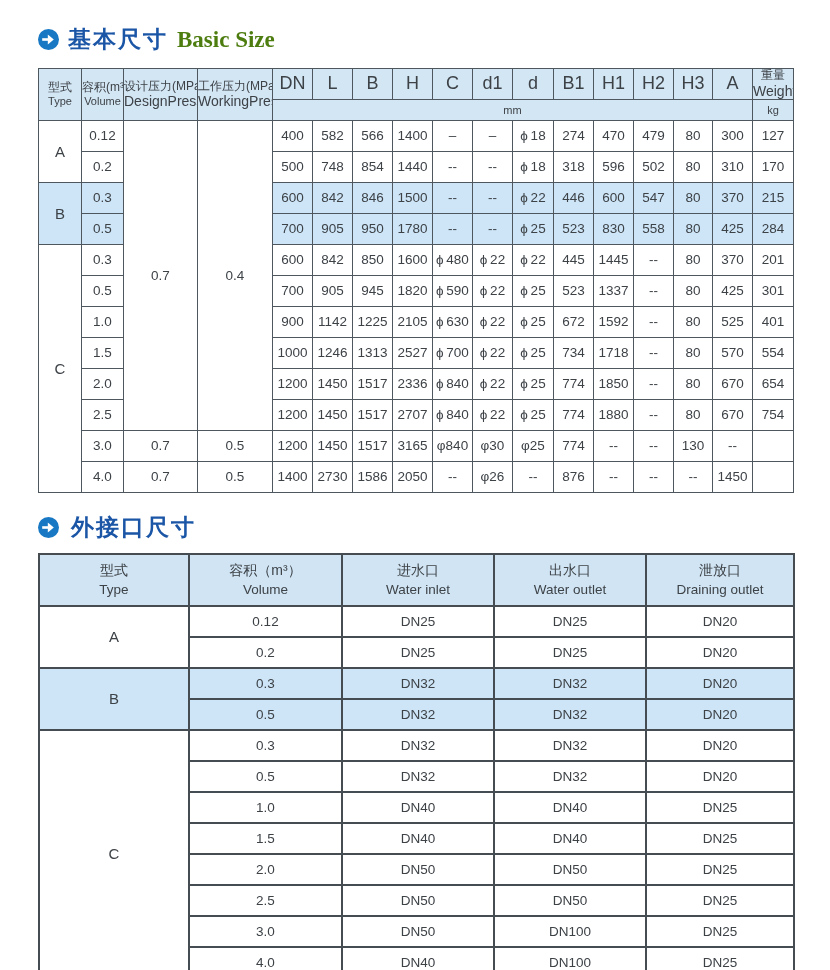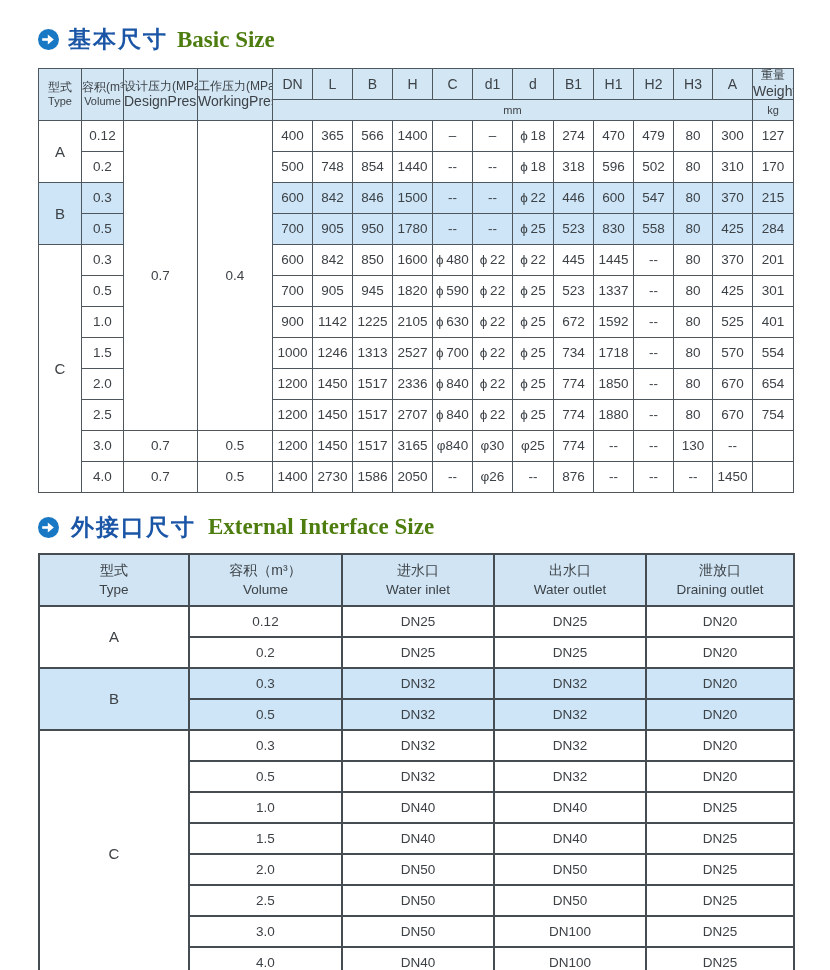--- a/index.html
+++ b/index.html
@@ -14,21 +14,21 @@
   table{border-collapse:collapse;table-layout:fixed;width:755px;}
   th,td{text-align:center;vertical-align:middle;padding:0;overflow:hidden;white-space:nowrap;}
   
   #t1 th,#t1 td{border:1px solid #4e565e;}
   #t1 thead th{background:#d3e6f4;font-weight:normal;}
   #t1 thead tr.r1{height:24px;}
   #t1 thead tr.r2{height:21px;}
   #t1 tbody tr{height:31px;font-size:13.5px;}
   .hz{display:block;font-size:12px;line-height:1.15;}
   .he{display:block;font-size:14px;line-height:1.15;}
-  .dim{font-size:14px;}
+  .dim{font-size:18px;}
   .unit{font-size:11px;}
   #t1 tr.shade td,#t2 tr.shade td{background:#cde5f7;}
   td.tcell{font-size:15px;}
   
   #t2 th,#t2 td{border:2px solid #454c52;}
   #t2 thead tr{height:52px;}
   #t2 thead th{background:#d0e4f3;font-weight:normal;}
   .hz2{display:block;font-size:14px;line-height:1.5;}
   .he2{display:block;font-size:13.5px;line-height:1.35;}
   #t2 tbody tr{height:31px;font-size:13.5px;}
@@ -108,21 +108,21 @@
         <th class="unit">kg</th>
       </tr>
     </thead>
     <tbody>
         <tr>
           <td rowspan="2" class="tcell">A</td>
           <td>0.12</td>
           <td rowspan="10">0.7</td>
           <td rowspan="10">0.4</td>
           <td>400</td>
-          <td>365</td>
+          <td>582</td>
           <td>566</td>
           <td>1400</td>
           <td>–</td>
           <td>–</td>
           <td>ϕ 18</td>
           <td>274</td>
           <td>470</td>
           <td>479</td>
           <td>80</td>
           <td>300</td>
@@ -313,21 +313,20 @@
       </tbody>
   </table>
 
   <div class="sec-title second">
     <svg class="icon" width="21" height="21" viewBox="0 0 21 21">
       <circle cx="10.5" cy="10.5" r="10.5" fill="#1878c4"></circle>
       <rect x="4.2" y="9.2" width="8" height="2.6" fill="#ffffff"></rect>
       <path d="M9.8 5.4 L15.8 10.5 L9.8 15.6 Z" fill="#ffffff"></path>
     </svg>
     <span class="zh-title">外接口尺寸</span>
-    <span class="en-title">External Interface Size</span>
   </div>
 
   <table id="t2">
     <colgroup>
       <col style="width:150px">
         <col style="width:153px">
         <col style="width:152px">
       <col style="width:152px">
         <col style="width:148px">
     </colgroup>

